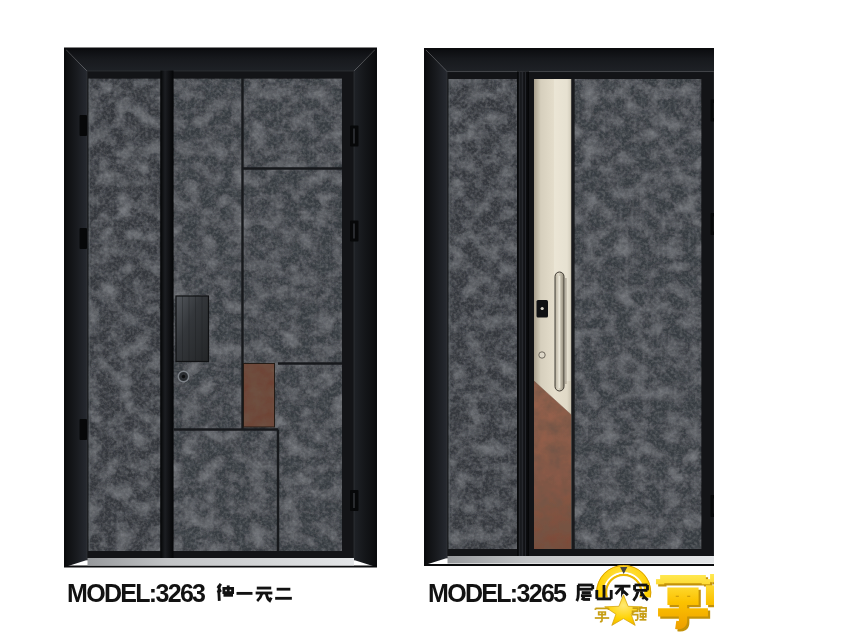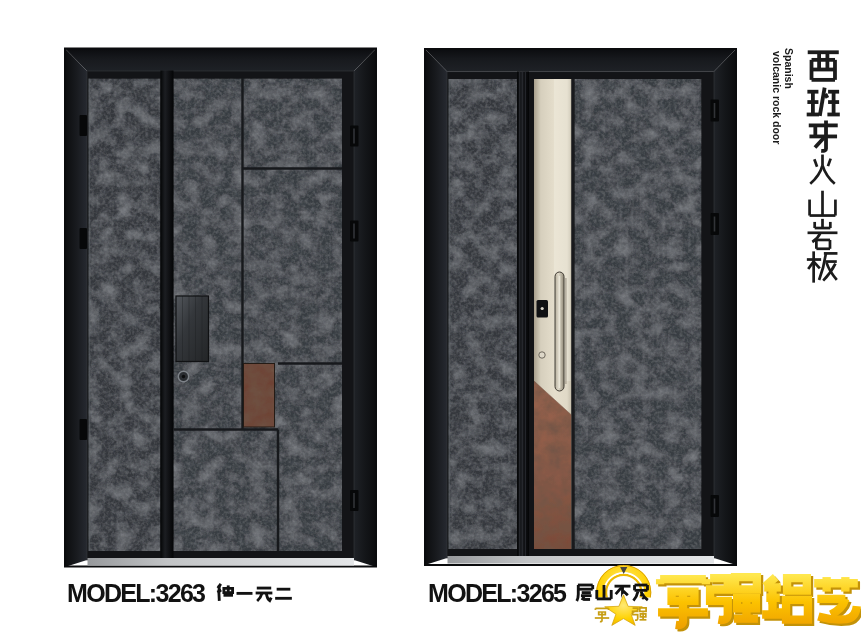--- a/index.html
+++ b/index.html
@@ -1,16 +1,16 @@
 <!DOCTYPE html>
 <html><head>
 <meta charset="utf-8">
 <style>
   html,body{margin:0;padding:0;background:#fff;}
-  #stage{position:relative;width:861px;height:632px;overflow:hidden;background:#fff;
+  #stage{position:relative;width:714px;height:632px;overflow:hidden;background:#fff;
          font-family:"Liberation Sans",sans-serif;}
   svg{display:block;}
 </style>
 </head>
 <body>
 <div id="stage">
 <svg width="861" height="632" viewBox="0 0 861 632">
 <defs>
 
   <filter id="rock" x="-2%" y="-2%" width="104%" height="104%">

